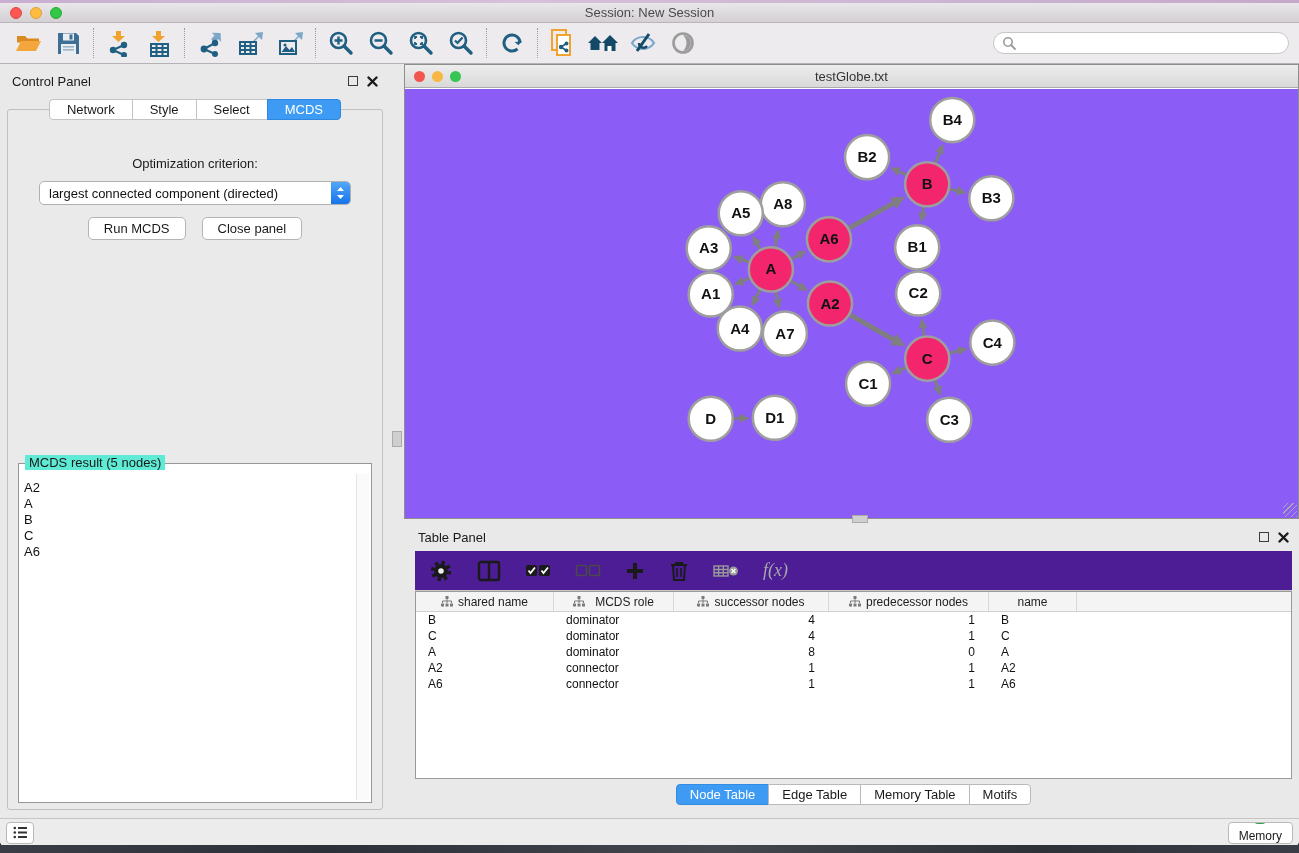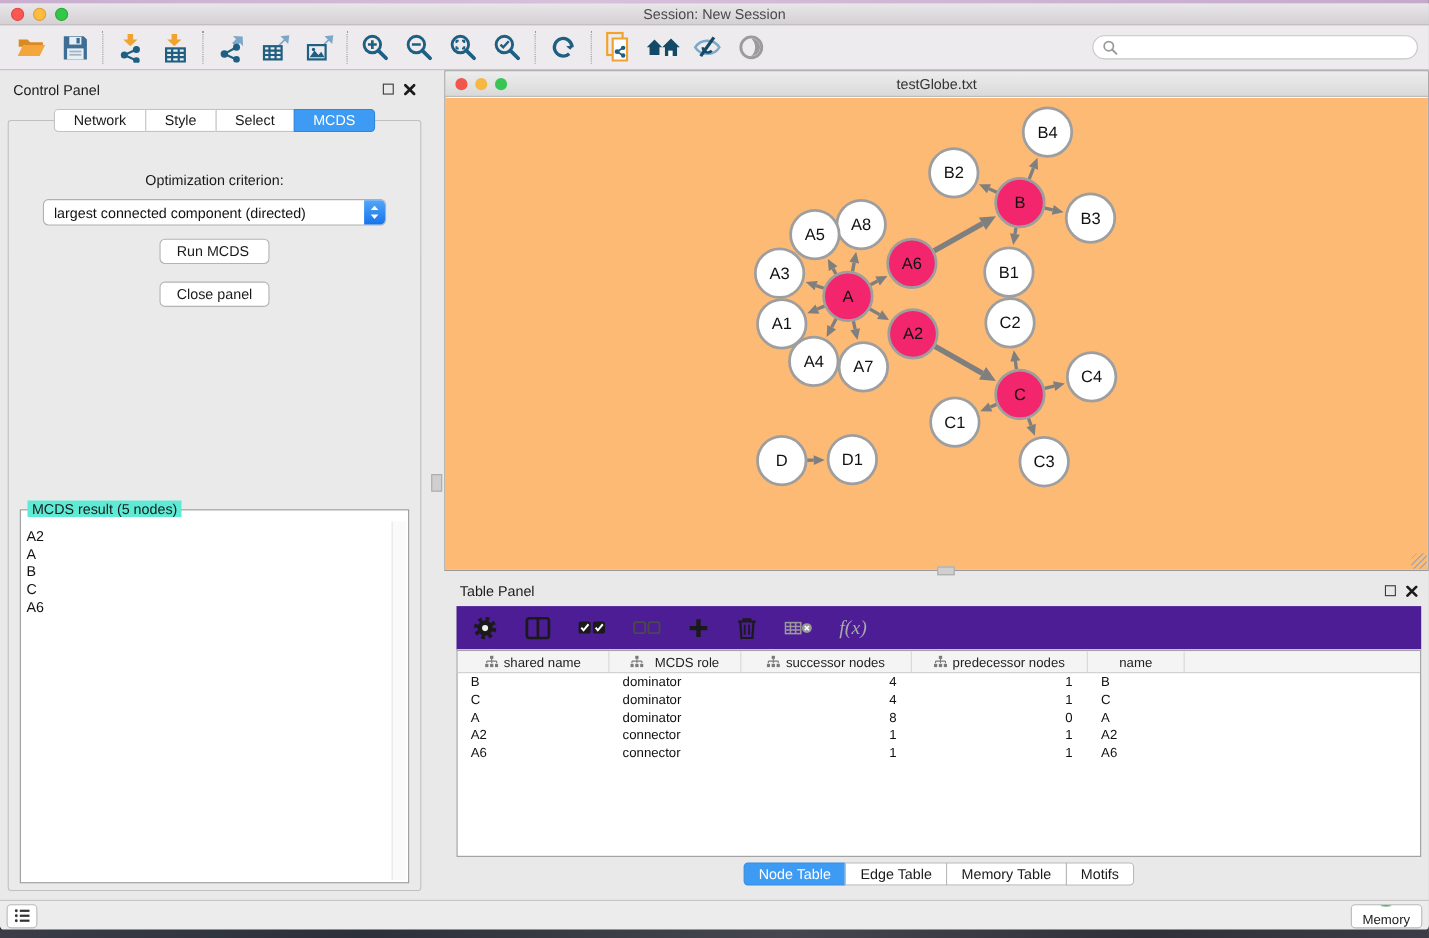--- a/index.html
+++ b/index.html
@@ -47,42 +47,42 @@
   .cp-tab:last-child { border-radius:0 4px 4px 0; }
   .cp-tab.sel { background:#3e9bf4; border-color:#2f86e0; color:#fff; }
   .cp-body { flex:1; margin:-11px 7px 8px 7px; border:1px solid #c0c0c0; border-radius:3px;
     background:#eaeaea; display:flex; flex-direction:column; align-items:center; padding-top:32px; min-height:0; }
   .opt-label { font-size:13px; color:#1a1a1a; margin-top:14px; }
   .select { width:312px; height:24px; margin-top:10px; background:#fff; border:1px solid #b0b0b0;
     border-radius:5px; display:flex; align-items:center; overflow:hidden; }
   .select .sel-text { flex:1; font-size:13px; padding-left:9px; color:#111; white-space:nowrap; }
   .select .stepper { width:19px; height:24px; background:linear-gradient(#55a8fa,#1372ea);
     border-radius:0 4px 4px 0; display:flex; align-items:center; justify-content:center; }
-  .btn-row { display:flex; gap:16px; margin-top:12px;flex-direction:column; }
+  .btn-row { display:flex; gap:16px; margin-top:12px; }
   .push-btn { height:23px; padding:0 15px; background:#fff; border:1px solid #b4b4b4; border-radius:5px;
     font-size:13px; color:#1a1a1a; display:flex; align-items:center; }
   .result-box { align-self:stretch; margin:auto 10px 6px 10px; height:340px; border:1px solid #979797;
     position:relative; background:#fff; }
   .result-legend { position:absolute; top:-9px; left:6px; background:#5eead4; padding:0 4px;
     font-size:13px; color:#1a1a1a; }
   .result-list { position:absolute; top:10px; left:2px; right:16px; bottom:2px; overflow:hidden;
     padding-top:6px; padding-left:3px; }
   .result-item { font-size:13px; line-height:16px; color:#111; }
   .result-scroll { position:absolute; top:10px; right:2px; bottom:2px; width:13px; background:#fafafa;
     border-left:1px solid #e4e4e4; }
 
   
   .right-area { flex:1; display:flex; flex-direction:column; margin-left:14px; min-width:0; }
   .net-window { height:455px; flex:none; border:1px solid #8e8e8e; background:#fff; position:relative; }
   .net-titlebar { height:23px; background:linear-gradient(#ededed,#d9d9d9); border-bottom:1px solid #acacac;
     display:flex; align-items:center; position:relative; }
   .mini-lights { display:flex; gap:7px; margin-left:9px; }
   .mini-light { width:11px; height:11px; border-radius:50%; }
   .net-title { position:absolute; left:0; right:0; text-align:center; font-size:13px; color:#333; }
-  .net-canvas { position:absolute; top:24px; left:0; right:0; bottom:0; overflow:hidden; background:#fdba74; }
+  .net-canvas { position:absolute; top:24px; left:0; right:0; bottom:0; overflow:hidden; background:#8b5cf6;font-weight:bold; }
   .net-canvas svg { display:block; width:100%; height:100%; }
   .resize-grip { position:absolute; right:1px; bottom:1px; width:14px; height:14px;
     background:repeating-linear-gradient(135deg,transparent 0 3px,#a9a9a9 3px 4px); }
   .v-handle { position:absolute; left:-13px; top:366px; width:10px; height:16px; background:#cfcfcf; border:1px solid #ababab; }
   .h-handle { position:absolute; left:50%; bottom:-5px; width:16px; height:8px; background:#cfcfcf; border:1px solid #ababab; }
 
   
   .table-panel { flex:1; display:flex; flex-direction:column; padding:8px 7px 0 11px; min-height:0; }
   .tp-header { display:flex; align-items:center; height:20px; padding:0 3px; flex:none; }
   .tp-toolbar { height:40px; flex:none; background:#4c1d95; border-bottom:1px solid #c9c9c9;

